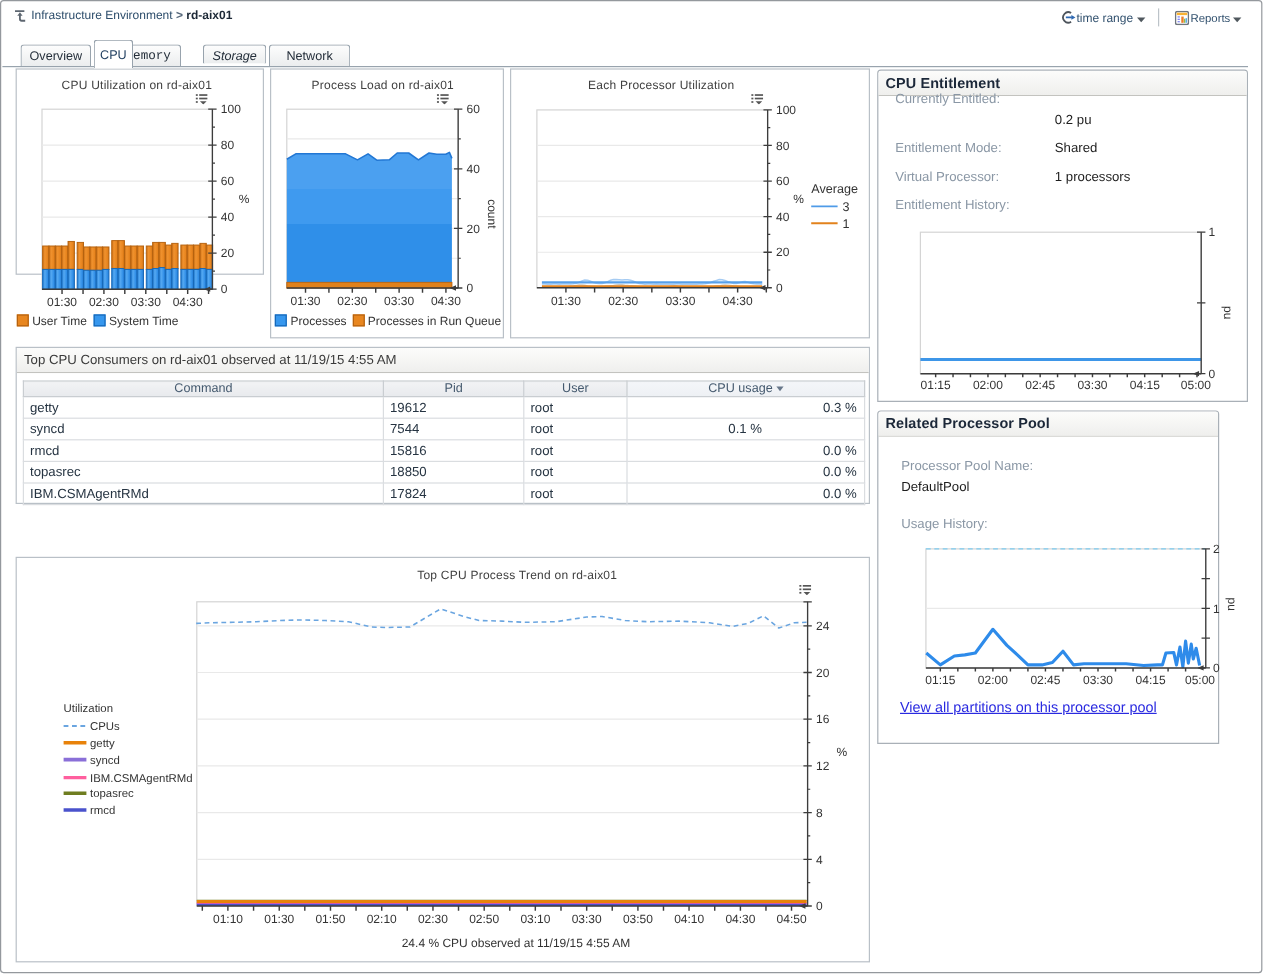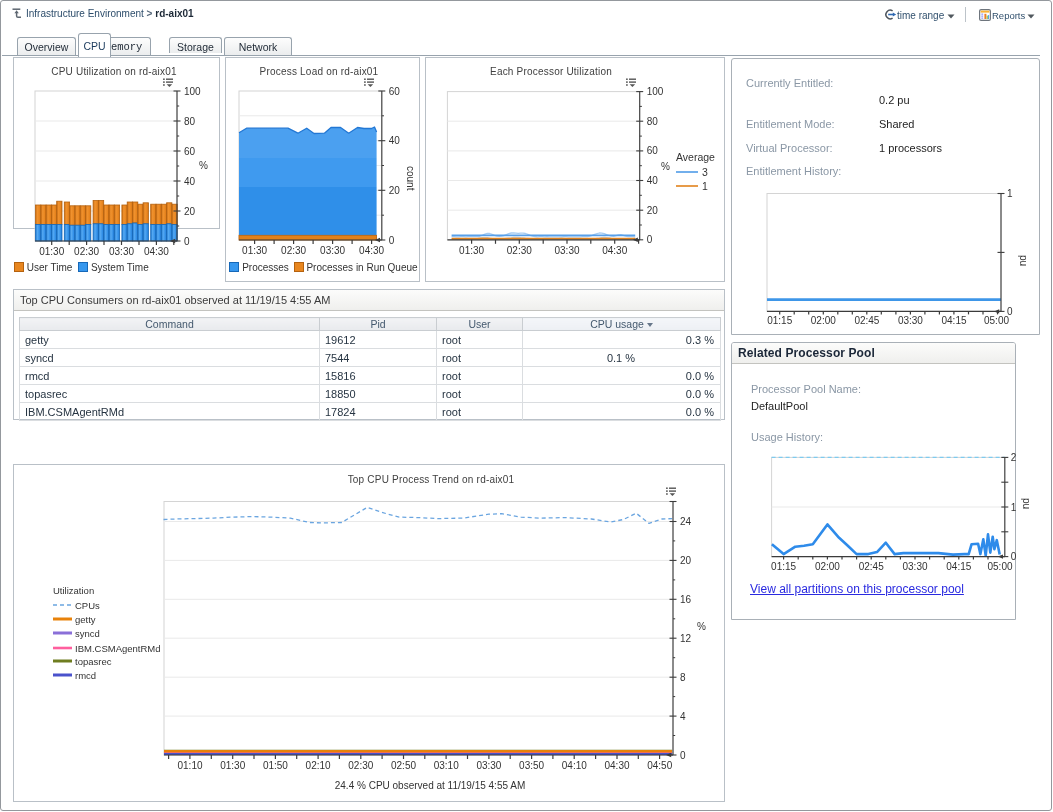--- a/index.html
+++ b/index.html
@@ -43,21 +43,21 @@
  <rect x="9" y="6.1" width="1.1" height="3.9" fill="#53a3e4"></rect>
 </svg>
 <div class="abs" style="left:992px;top:9.5px;font-size:9.5px;color:#32516e;">Reports</div>
 <svg class="abs" style="left:1027px;top:13.5px;" width="8" height="5">
     <path d="M0.5,0.5 L7.5,0.5 L4,4.5 Z" fill="#50585e"></path>
   </svg>
 
 <div class="abs" style="left:2px;top:55px;width:1038px;height:1px;background:#98a3ad;"></div>
 <div class="tab" style="left:17px;top:37px;width:59px;height:18px;line-height:18px;">Overview</div>
 <div class="tab" style="left:96px;top:37px;width:55px;height:18px;line-height:18px;font-family:Liberation Mono, monospace;">Memory</div>
-<div class="tab" style="left:169px;top:37px;width:53px;height:16px;line-height:18px;">Storage</div>
+<div class="tab" style="left:169px;top:37px;width:53px;height:16px;line-height:18px;font-style:italic;">Storage</div>
 <div class="tab" style="left:224px;top:37px;width:68px;height:18px;line-height:18px;">Network</div>
 <div class="tab" style="left:78px;top:33px;width:33px;height:24px;line-height:24px;background:#fff;z-index:5;color:#1b3a5c;">CPU</div>
 
 <div class="panel" style="left:13px;top:57px;width:207px;height:172px;">
  <div class="abs" style="left:25px;top:8px;width:150px;text-align:center;font-size:10px;color:#404040;letter-spacing:0.2px;">CPU Utilization on rd-aix01</div>
  <svg class="abs" style="left:149px;top:20px;" width="10" height="9" viewBox="0 0 10 9">
       <rect x="0" y="0.5" width="1.8" height="1.4" fill="#555"></rect>
       <rect x="3" y="0.5" width="7" height="1.4" fill="#555"></rect>
       <rect x="0" y="3.4" width="1.8" height="1.4" fill="#555"></rect>
       <rect x="3" y="3.4" width="7" height="1.4" fill="#555"></rect>
@@ -449,20 +449,21 @@
       <rect x="0" y="0.5" width="1.8" height="1.4" fill="#555"></rect>
       <rect x="3" y="0.5" width="7" height="1.4" fill="#555"></rect>
       <rect x="0" y="3.4" width="1.8" height="1.4" fill="#555"></rect>
       <rect x="3" y="3.4" width="7" height="1.4" fill="#555"></rect>
       <rect x="0" y="6.3" width="1.8" height="1.4" fill="#555"></rect>
       <path d="M3.6,6.3 L9.2,6.3 L6.4,9 Z" fill="#555"></path>
     </svg>
 </div>
 
 <div class="rpanel" style="left:731px;top:58px;width:309px;height:277px;">
+ <div class="phead"><b>CPU Entitlement</b></div>
  <svg class="abs" style="left:0;top:0;" width="307" height="275" viewBox="0 0 307 275">
       <rect x="35" y="134.5" width="234" height="117.9" fill="#fff" stroke="#d4d4d4" stroke-width="1"></rect>
       <line x1="35" y1="240.6" x2="269" y2="240.6" stroke="#3e96e8" stroke-width="2.6"></line>
       <line x1="35" y1="252.4" x2="269" y2="252.4" stroke="#3c3c3c" stroke-width="1.2"></line>
       <path d="M262,252.4 L267.2,250.2 L267.2,254.6 Z" fill="#3c3c3c"></path>
       <line x1="47.7" y1="252.4" x2="47.7" y2="255.4" stroke="#3c3c3c" stroke-width="1.2"></line>
       <line x1="62.2" y1="252.4" x2="62.2" y2="255.4" stroke="#3c3c3c" stroke-width="1.2"></line>
       <line x1="76.7" y1="252.4" x2="76.7" y2="255.4" stroke="#3c3c3c" stroke-width="1.2"></line>
       <line x1="91.3" y1="252.4" x2="91.3" y2="255.4" stroke="#3c3c3c" stroke-width="1.2"></line>
       <line x1="105.8" y1="252.4" x2="105.8" y2="255.4" stroke="#3c3c3c" stroke-width="1.2"></line>

